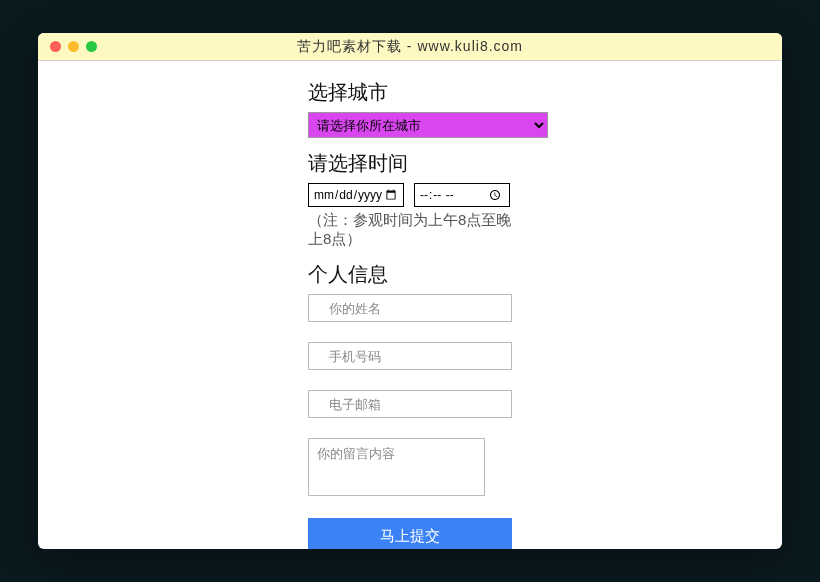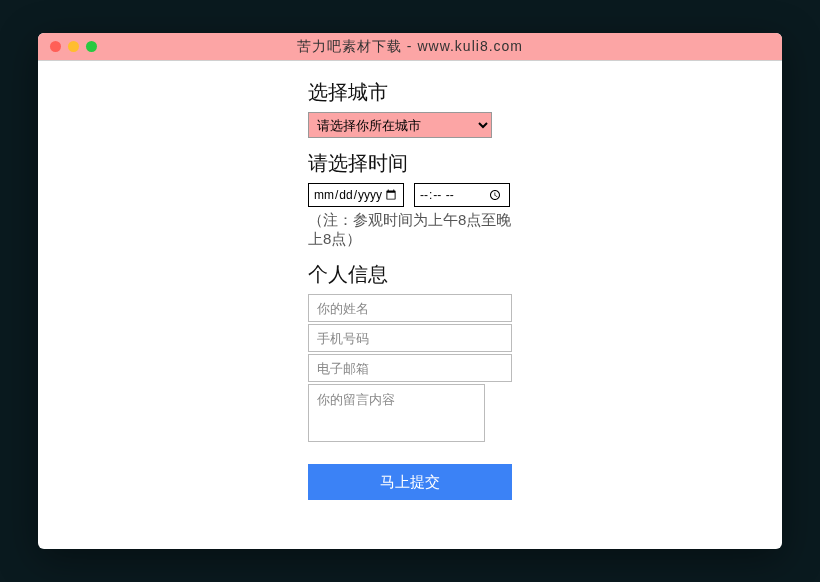--- a/index.html
+++ b/index.html
@@ -21,21 +21,21 @@
       background: #fff;
       width: 744px;
       height: 516px;
       border-radius: 6px;
       box-shadow: 0 10px 40px rgba(0,0,0,0.4);
       display: flex;
       flex-direction: column;
       overflow: hidden;
     }
     .titlebar {
-      background: #fca5a5;
+      background: #fef9c3;
       height: 28px;
       border-bottom: 1px solid #d0d0d0;
       display: flex;
       align-items: center;
       position: relative;
       flex-shrink: 0;
     }
     .traffic-lights {
       display: flex;
       gap: 7px;
@@ -72,25 +72,25 @@
       font-size: 20px;
       font-weight: 400;
       color: #111;
       margin-bottom: 6px;
       margin-top: 12px;
     }
     .section-heading:first-child {
       margin-top: 0;
     }
     .city-select {
-      width: 184px;
+      width: 240px;
       height: 26px;
       font-size: 13px;
       border: 1px solid #999;
-      background: #fca5a5;
+      background: #d946ef;
       padding: 2px 4px;
     }
     .datetime-row {
       display: flex;
       gap: 10px;
       margin-bottom: 4px;
     }
     .date-input, .time-input {
       height: 24px;
       border: 1.5px solid #000;
@@ -107,22 +107,22 @@
     .note-text {
       font-size: 15px;
       color: #555;
       margin-bottom: 2px;
     }
     .text-input {
       width: 204px;
       height: 28px;
       border: 1px solid #bbb;
       font-size: 13px;
-      padding: 4px 8px;
-      margin-bottom: 2px;
+      padding: 4px 20px;
+      margin-bottom: 20px;
       color: #3b82f6;
     }
     .text-input::placeholder {
       color: #888;
     }
     .textarea-input {
       width: 177px;
       height: 58px;
       border: 1px solid #bbb;
       font-size: 13px;

